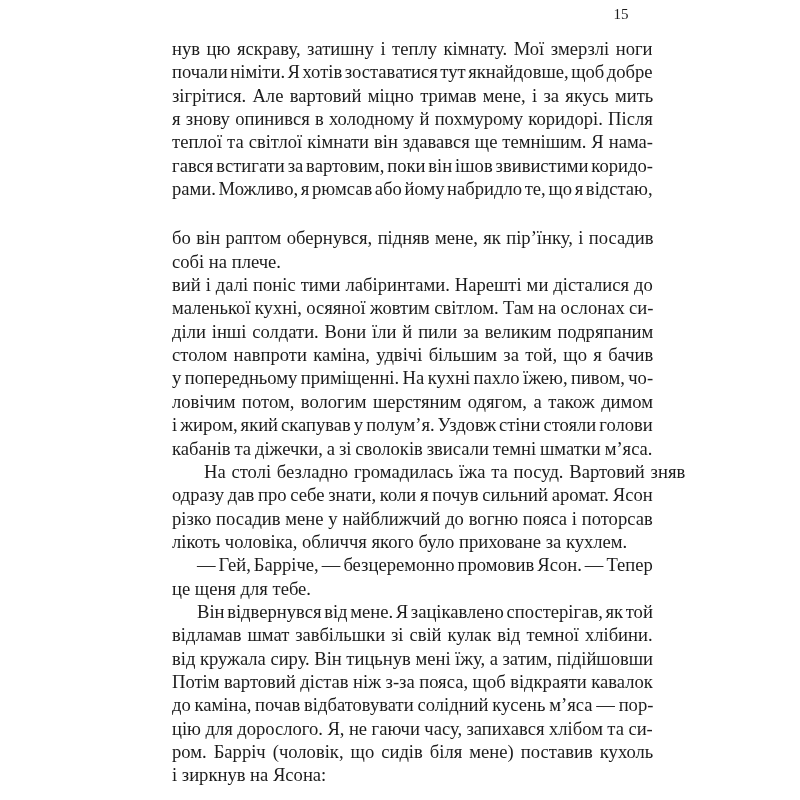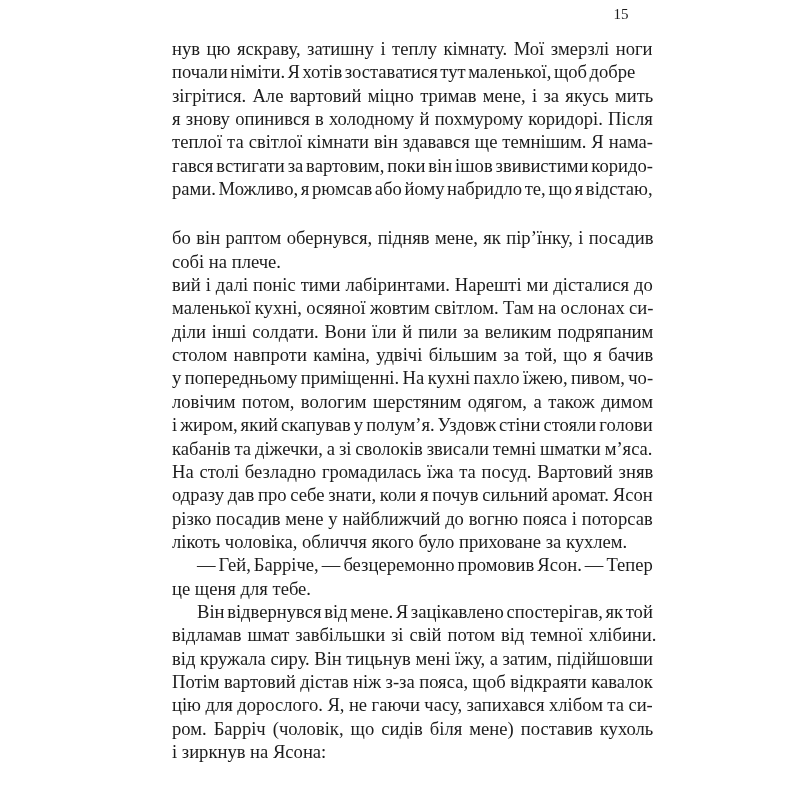--- a/index.html
+++ b/index.html
@@ -39,42 +39,43 @@
   .line.last { text-align-last: left; }
   .line.indent { padding-left: 25px; }
 </style>
 </head>
 <body>
 
 <div class="page-number">15</div>
 
 <div class="text-block" id="text-block">
     <span class="line" style="display: block; white-space: nowrap; word-spacing: 1.88889px; text-align-last: left; text-align: left;">нув цю яскраву, затишну і теплу кімнату. Мої змерзлі ноги</span>
-    <span class="line" style="display: block; white-space: nowrap; word-spacing: -2.125px; text-align-last: left; text-align: left;">почали німіти. Я хотів зоставатися тут маленької, щоб добре</span>
+    <span class="line" style="display: block; white-space: nowrap; word-spacing: -2.125px; text-align-last: left; text-align: left;">почали німіти. Я хотів зоставатися тут якнайдовше, щоб добре</span>
     <span class="line" style="display: block; white-space: nowrap; word-spacing: 1.66667px; text-align-last: left; text-align: left;">зігрітися. Але вартовий міцно тримав мене, і за якусь мить</span>
     <span class="line" style="display: block; white-space: nowrap; word-spacing: 0.625px; text-align-last: left; text-align: left;">я знову опинився в холодному й похмурому коридорі. Після</span>
     <span class="line" style="display: block; white-space: nowrap; word-spacing: 0.333333px; text-align-last: left; text-align: left;">теплої та світлої кімнати він здавався ще темнішим. Я нама-</span>
     <span class="line" style="display: block; white-space: nowrap; word-spacing: -1.75px; text-align-last: left; text-align: left;">гався встигати за вартовим, поки він ішов звивистими коридо-</span>
     <span class="line" style="display: block; white-space: nowrap; word-spacing: -2px; text-align-last: left; text-align: left;">рами. Можливо, я рюмсав або йому набридло те, що я відстаю,</span>
     <span class="line" style="display: block; white-space: nowrap; word-spacing: 0.777778px; text-align-last: left; text-align: center; margin-top: 26px;">бо він раптом обернувся, підняв мене, як пір’їнку, і посадив</span>
     <span class="line last">собі на плече.</span>
     <span class="line" style="display: block; white-space: nowrap; word-spacing: 0.333333px; text-align-last: left; text-align: left;">вий і далі поніс тими лабіринтами. Нарешті ми дісталися до</span>
     <span class="line" style="display: block; white-space: nowrap; word-spacing: -0.375px; text-align-last: left; text-align: left;">маленької кухні, осяяної жовтим світлом. Там на ослонах си-</span>
     <span class="line" style="display: block; white-space: nowrap; word-spacing: 1.22222px; text-align-last: left; text-align: left;">діли інші солдати. Вони їли й пили за великим подряпаним</span>
     <span class="line" style="display: block; white-space: nowrap; word-spacing: 1.66667px; text-align-last: left; text-align: left;">столом навпроти каміна, удвічі більшим за той, що я бачив</span>
     <span class="line" style="display: block; white-space: nowrap; word-spacing: -1.25px; text-align-last: left; text-align: center;">у попередньому приміщенні. На кухні пахло їжею, пивом, чо-</span>
     <span class="line" style="display: block; white-space: nowrap; word-spacing: 1.85714px; text-align-last: left; text-align: left;">ловічим потом, вологим шерстяним одягом, а також димом</span>
     <span class="line" style="display: block; white-space: nowrap; word-spacing: -1.66667px; text-align-last: left; text-align: left;">і жиром, який скапував у полум’я. Уздовж стіни стояли голови</span>
     <span class="line" style="display: block; white-space: nowrap; word-spacing: -0.777778px; text-align-last: left; text-align: left;">кабанів та діжечки, а зі сволоків звисали темні шматки м’яса.</span>
-    <span class="line" style="display: block; white-space: nowrap; word-spacing: 1.125px; text-align-last: left; text-align: left;">На столі безладно громадилась їжа та посуд. Вартовий зняв</span>
+    <span class="line" style="display: block; white-space: nowrap; word-spacing: 1.125px; text-align-last: left; text-align: left; margin-left: 32px;">На столі безладно громадилась їжа та посуд. Вартовий зняв</span>
     <span class="line" style="display: block; white-space: nowrap; word-spacing: -0.9px; text-align-last: left; text-align: center;">одразу дав про себе знати, коли я почув сильний аромат. Ясон</span>
     <span class="line" style="display: block; white-space: nowrap; word-spacing: 0.111111px; text-align-last: left; text-align: left;">різко посадив мене у найближчий до вогню пояса і поторсав</span>
     <span class="line last">лікоть чоловіка, обличчя якого було приховане за кухлем.</span>
     <span class="line indent" style="display: block; white-space: nowrap; word-spacing: -1.625px; text-align-last: left; text-align: left;">— Гей, Барріче, — безцеремонно промовив Ясон. — Тепер</span>
     <span class="line last">це щеня для тебе.</span>
     <span class="line indent" style="display: block; white-space: nowrap; word-spacing: -2px; text-align-last: left; text-align: left;">Він відвернувся від мене. Я зацікавлено спостерігав, як той</span>
-    <span class="line" style="display: block; white-space: nowrap; word-spacing: 1.25px; text-align-last: left; text-align: left;">відламав шмат завбільшки зі свій потом від темної хлібини.</span>
+    <span class="line" style="display: block; white-space: nowrap; word-spacing: 1.25px; text-align-last: left; text-align: left;">відламав шмат завбільшки зі свій кулак від темної хлібини.</span>
     <span class="line" style="display: block; white-space: nowrap; word-spacing: -0.111111px; text-align-last: left; text-align: left;">від кружала сиру. Він тицьнув мені їжу, а затим, підійшовши</span>
     <span class="line" style="display: block; white-space: nowrap; word-spacing: -0.125px; text-align-last: left; text-align: left;">Потім вартовий дістав ніж з-за пояса, щоб відкраяти кавалок</span>
+    <span class="line" style="display: block; white-space: nowrap; word-spacing: -0.875px; text-align-last: left; text-align: left;">до каміна, почав відбатовувати солідний кусень м’яса — пор-</span>
     <span class="line" style="display: block; white-space: nowrap; word-spacing: -0.2px; text-align-last: left; text-align: left;">цію для дорослого. Я, не гаючи часу, запихався хлібом та си-</span>
     <span class="line" style="display: block; white-space: nowrap; word-spacing: 2.375px; text-align-last: left; text-align: left;">ром. Барріч (чоловік, що сидів біля мене) поставив кухоль</span>
     <span class="line last">і зиркнув на Ясона:</span>
   </div>
 
 </body></html>

